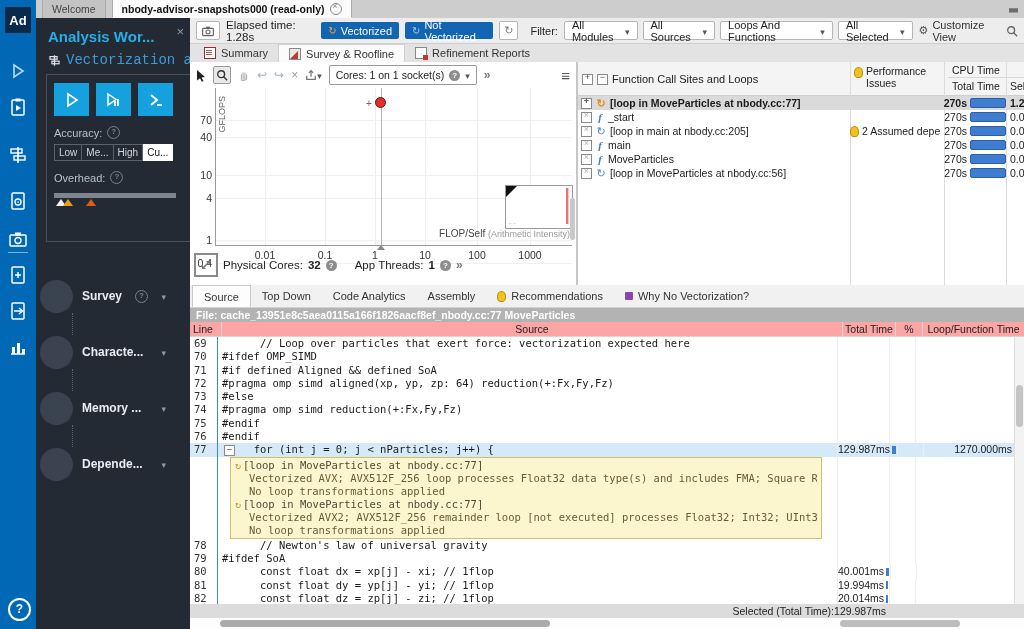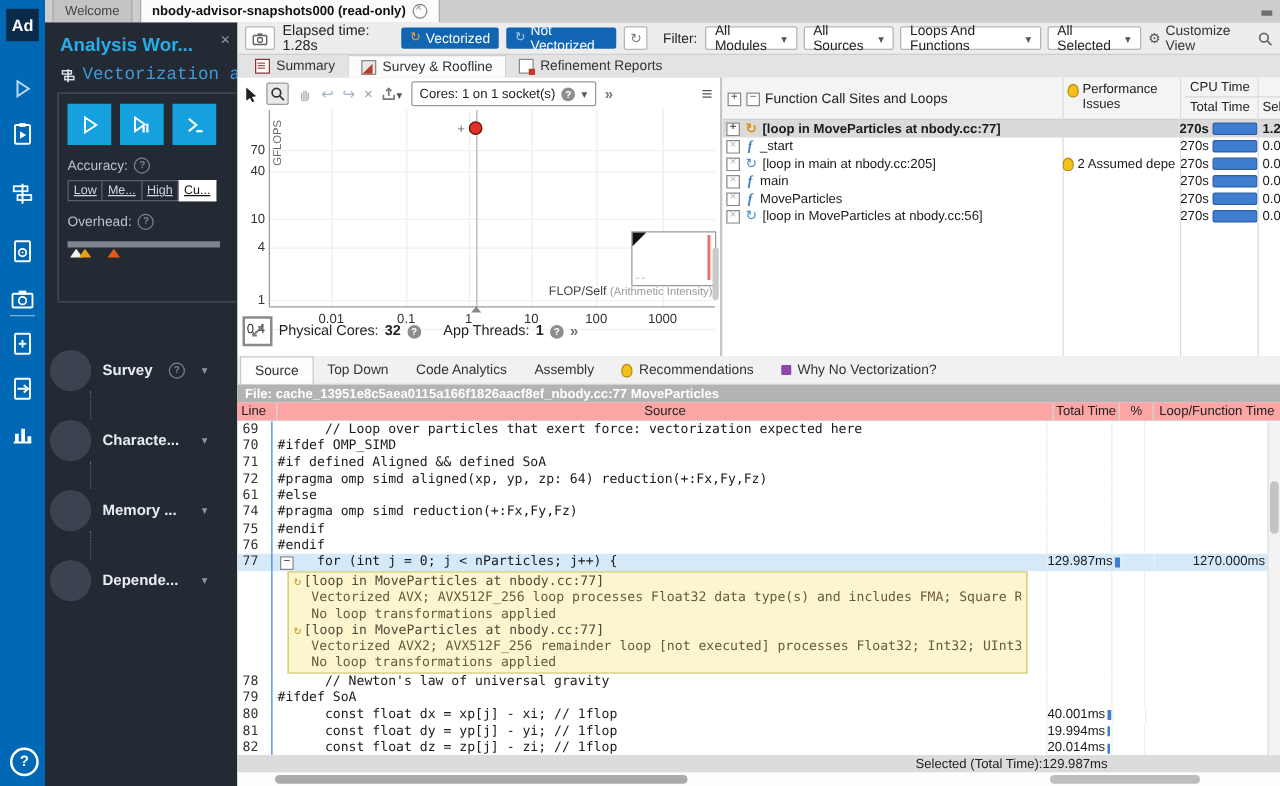--- a/index.html
+++ b/index.html
@@ -22,21 +22,21 @@
   
   #sidebar{position:absolute;left:36px;top:18px;width:154px;height:611px;background:#232a34;color:#c7ced8;}
   #wf-title{position:absolute;left:12px;top:10px;font-size:15px;font-weight:bold;color:#27aee8;white-space:nowrap;}
   #wf-close{position:absolute;right:6px;top:6px;color:#8f99a5;font-size:13px;}
   #wf-sub{position:absolute;left:12px;top:34px;display:flex;align-items:center;gap:5px;color:#3f9bd8;font-size:14px;white-space:nowrap;font-family:Liberation Mono, monospace;}
   #wf-box{position:absolute;left:10px;top:56px;width:130px;height:150px;border:1px solid #47525f;padding:8px 7px;text-align:center;}
   #run-row{display:flex;gap:7px;}
   .runbtn{width:35px;height:33px;background:#15a0de;display:flex;align-items:center;justify-content:center;}
   #acc-label,#ovh-label{margin-top:10px;display:flex;align-items:center;gap:5px;color:#b9c2cc;font-size:11px;}
   #accuracy-seg{display:flex;margin-top:5px;}
-  .seg{flex:0 0 auto;padding:2px 4px;font-size:10px;border:1px solid #59636f;border-left:none;color:#cfd6dd;white-space:nowrap;text-decoration:underline;}
+  .seg{flex:0 0 auto;padding:2px 4px;font-size:10px;border:1px solid #59636f;border-left:none;color:#cfd6dd;white-space:nowrap;}
   .seg:first-child{border-left:1px solid #59636f;}
   .seg.on{background:#fff;color:#111;border-color:#fff;}
   #ovh-slider{margin-top:9px;position:relative;height:14px;}
   #ovh-track{position:absolute;left:0;top:0;width:122px;height:5px;background:#7d858e;}
   .tri{position:absolute;top:6px;width:0;height:0;border-left:5px solid transparent;border-right:5px solid transparent;}
   .tri.white{border-bottom:7px solid #f2f2f2;left:2px;}
   .tri.yellow{border-bottom:7px solid #e8a21a;left:9px;}
   .tri.orange{border-bottom:7px solid #e05a1a;left:32px;}
   #steps{position:absolute;left:4px;top:250px;width:126px;}
   .step{position:relative;height:56px;display:flex;align-items:center;gap:9px;}
@@ -669,21 +669,21 @@
         <span class="sloop"></span>
       </div>
       <div class="srow">
         <span class="lno">72</span>
         <span class="scode"><span>#pragma omp simd aligned(xp, yp, zp: 64) reduction(+:Fx,Fy,Fz)</span></span>
         <span class="stot"></span>
         <span class="spct"></span>
         <span class="sloop"></span>
       </div>
       <div class="srow">
-        <span class="lno">61</span>
+        <span class="lno">73</span>
         <span class="scode"><span>#else</span></span>
         <span class="stot"></span>
         <span class="spct"></span>
         <span class="sloop"></span>
       </div>
       <div class="srow">
         <span class="lno">74</span>
         <span class="scode"><span>#pragma omp simd reduction(+:Fx,Fy,Fz)</span></span>
         <span class="stot"></span>
         <span class="spct"></span>

